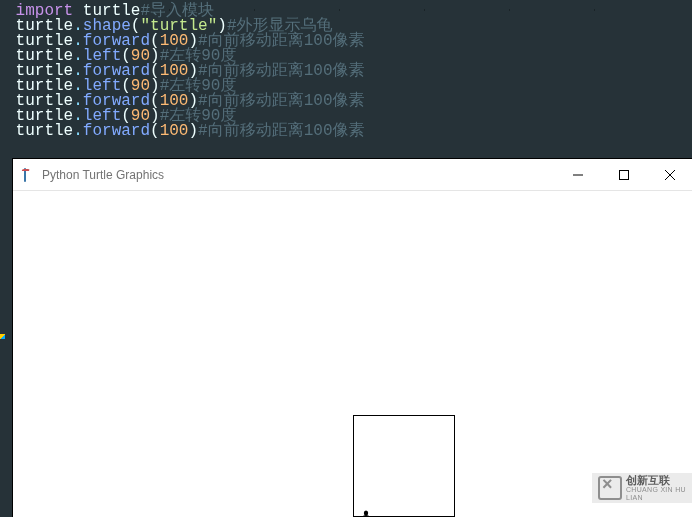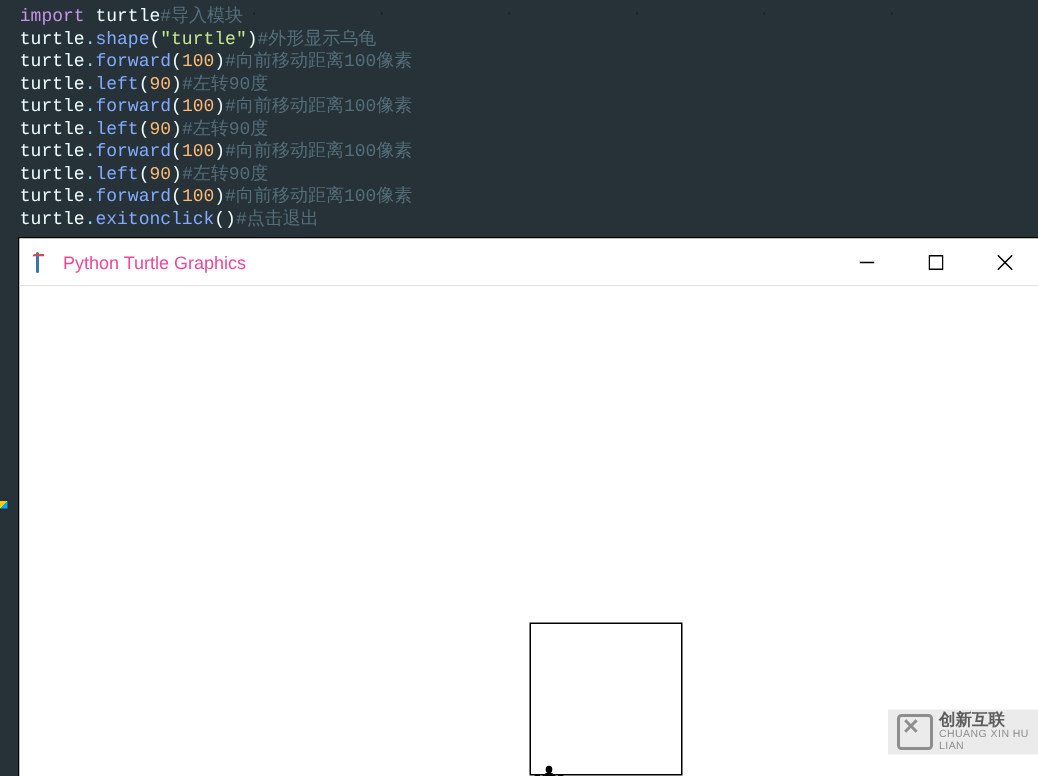--- a/index.html
+++ b/index.html
@@ -1,34 +1,34 @@
 <!DOCTYPE html>
 <html><head>
 <meta charset="utf-8">
 <style>
 html,body{margin:0;padding:0;width:692px;height:517px;overflow:hidden;font-family:Consolas,"Courier New",monospace;background:#263238}
-.editor{background:#263238;padding:4px 6px;font-size:12px;line-height:15px;position:relative}
+.editor{background:#263238;padding:4px 6px;font-size:16px;line-height:15px;position:relative}
 .editor .tabs{position:absolute;top:0;left:0;right:0;height:2px}
 .tab-sep{display:inline-block;height:2px;width:1px;background:#1a2327;margin-left:84px}
 .kw{color:#c792ea}
 .mod{color:#eeffff}
 .obj{color:#eeffff}
 .dot{color:#89ddff}
 .fn{color:#82aaff;}
 .paren{color:#eeffff}
 .str{color:#c3e88d}
 .num{color:#fdba74}
 .cmt{color:#546e7a}
 .line{white-space:pre}
 .turtle-window{position:absolute;left:12px;top:158px;width:680px;height:359px;background:#fff;border:1px solid #000}
 .titlebar{height:31px;background:#fff;display:flex;align-items:center;border-bottom:1px solid #e5e5e5}
 .titlebar .ticon{width:14px;height:14px;margin-left:8px;margin-right:7px;position:relative}
 .titlebar .ticon::before{content:"";position:absolute;left:3px;top:0;width:2px;height:14px;background:#3a76a8;border-radius:1px}
 .titlebar .ticon::after{content:"";position:absolute;left:0;top:1px;width:8px;height:4px;border-top:2px solid #c84f52;border-radius:2px 2px 0 0;transform:skewX(-20deg)}
-.titlebar .title{font-family:"Microsoft YaHei","Segoe UI",sans-serif;font-size:12px;color:#ec4899;flex:1}
+.titlebar .title{font-family:"Microsoft YaHei","Segoe UI",sans-serif;font-size:12px;color:#737373;flex:1}
 .winbtns{display:flex;height:31px}
 .winbtn{width:46px;height:31px;display:flex;align-items:center;justify-content:center;font-family:"Segoe UI",sans-serif;color:#000}
 .winbtn svg{display:block}
 .canvas{position:relative;width:100%;height:calc(100% - 32px);background:#fff}
 .square{position:absolute;left:340px;top:224px;width:100px;height:100px;border:1px solid #000}
 .cursor{position:absolute;left:340px;top:318px}
 .cursor svg{display:block}
 .watermark{position:absolute;right:0;bottom:14px;width:100px;height:30px;background:#eaeaea;opacity:.95;display:flex;align-items:center;gap:4px;padding:0 6px;box-sizing:border-box;font-family:"Microsoft YaHei",sans-serif}
 .watermark .wicon{width:20px;height:20px;border:2px solid #888;border-radius:3px;position:relative;flex-shrink:0}
 .watermark .wicon::before{content:"×";position:absolute;left:2px;top:-4px;font-size:18px;color:#888;font-weight:bold}
@@ -46,21 +46,20 @@
   <div id="code-lines">
       <div class="line"><span class="obj"> </span><span class="kw">import</span><span class="obj"> </span><span class="mod">turtle</span><span class="cmt">#导入模块</span></div>
       <div class="line"><span class="obj"> turtle</span><span class="dot">.</span><span class="fn">shape</span><span class="paren">(</span><span class="str">"turtle"</span><span class="paren">)</span><span class="cmt">#外形显示乌龟</span></div>
       <div class="line"><span class="obj"> turtle</span><span class="dot">.</span><span class="fn">forward</span><span class="paren">(</span><span class="num">100</span><span class="paren">)</span><span class="cmt">#向前移动距离100像素</span></div>
       <div class="line"><span class="obj"> turtle</span><span class="dot">.</span><span class="fn">left</span><span class="paren">(</span><span class="num">90</span><span class="paren">)</span><span class="cmt">#左转90度</span></div>
       <div class="line"><span class="obj"> turtle</span><span class="dot">.</span><span class="fn">forward</span><span class="paren">(</span><span class="num">100</span><span class="paren">)</span><span class="cmt">#向前移动距离100像素</span></div>
       <div class="line"><span class="obj"> turtle</span><span class="dot">.</span><span class="fn">left</span><span class="paren">(</span><span class="num">90</span><span class="paren">)</span><span class="cmt">#左转90度</span></div>
       <div class="line"><span class="obj"> turtle</span><span class="dot">.</span><span class="fn">forward</span><span class="paren">(</span><span class="num">100</span><span class="paren">)</span><span class="cmt">#向前移动距离100像素</span></div>
       <div class="line"><span class="obj"> turtle</span><span class="dot">.</span><span class="fn">left</span><span class="paren">(</span><span class="num">90</span><span class="paren">)</span><span class="cmt">#左转90度</span></div>
       <div class="line"><span class="obj"> turtle</span><span class="dot">.</span><span class="fn">forward</span><span class="paren">(</span><span class="num">100</span><span class="paren">)</span><span class="cmt">#向前移动距离100像素</span></div>
-      <div class="line"><span class="obj"> turtle</span><span class="dot">.</span><span class="fn">exitonclick</span><span class="paren">()</span><span class="cmt">#点击退出</span></div>
     </div>
 </div>
 
 <div class="side-marker"></div>
 
 <div class="turtle-window">
   <div class="titlebar">
     <span class="ticon"></span>
     <span class="title">Python Turtle Graphics</span>
     <div class="winbtns">

